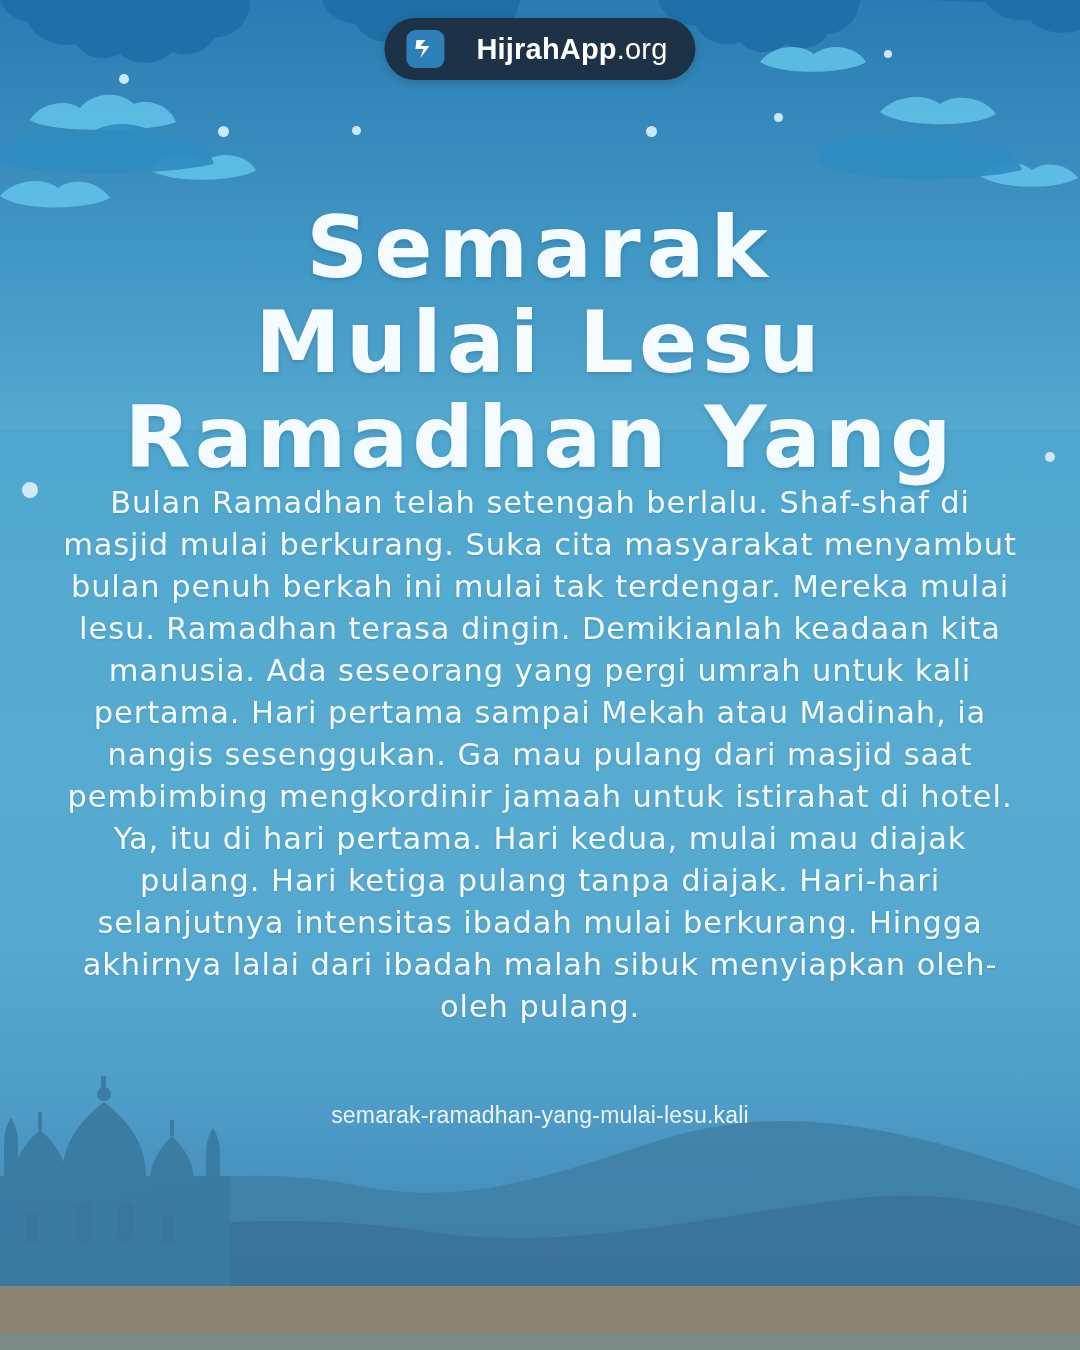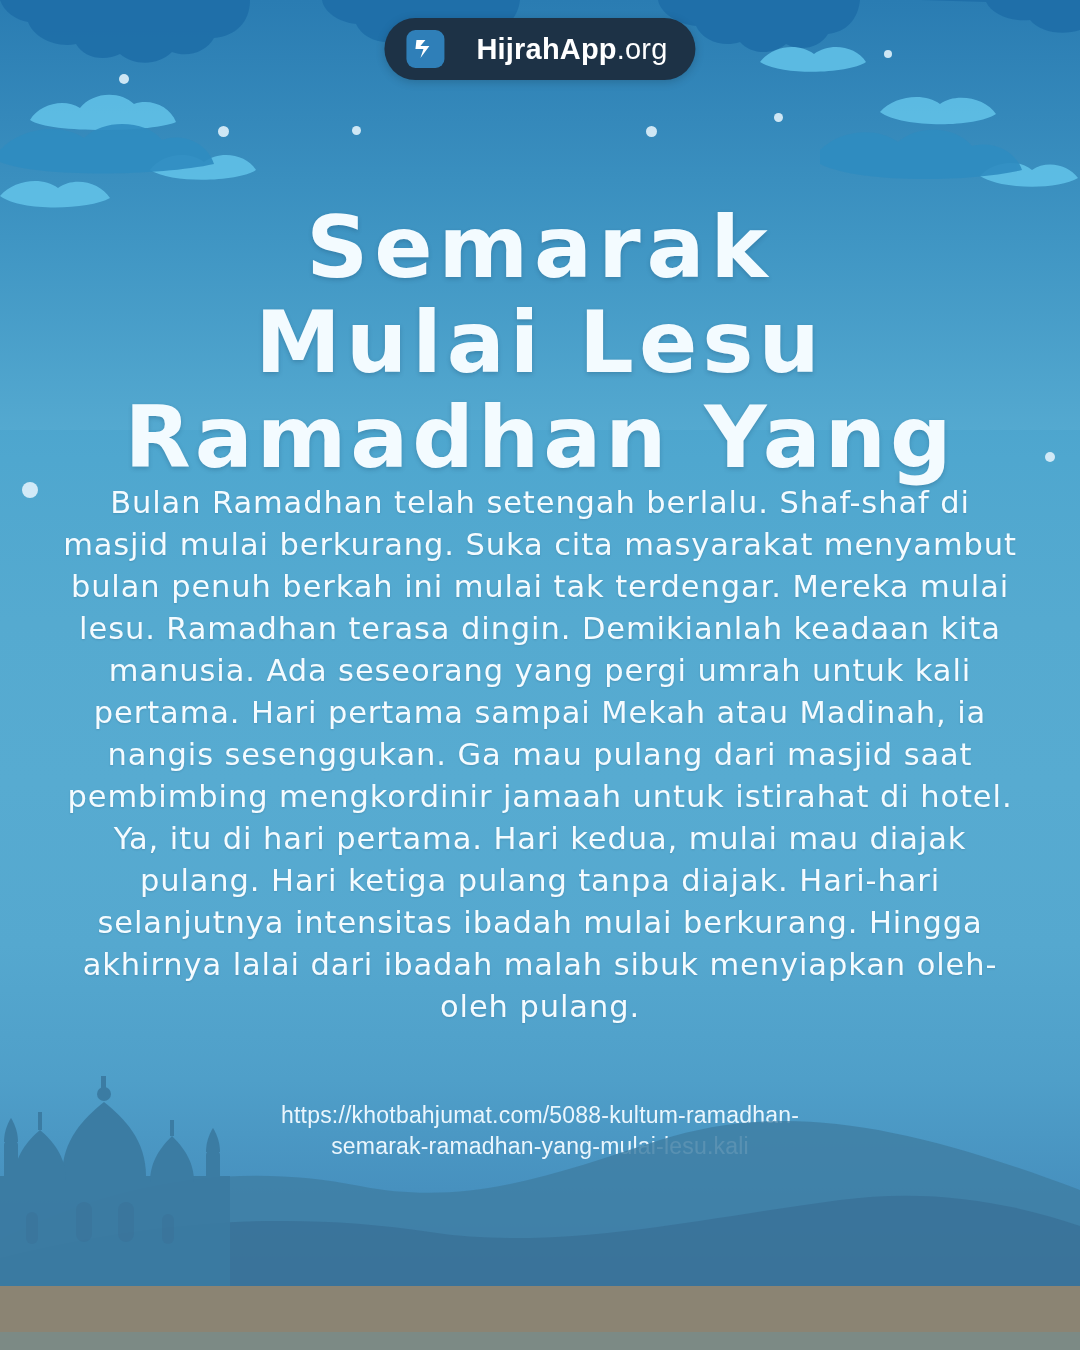--- a/index.html
+++ b/index.html
@@ -198,21 +198,20 @@
 
   <div class="headline">
     <span class="ln ln1">Semarak</span>
     <span class="ln ln3">Mulai Lesu</span>
     <span class="ln ln2">Ramadhan Yang</span>
   </div>
 
   <div class="body-copy">Bulan Ramadhan telah setengah berlalu. Shaf-shaf di masjid mulai berkurang. Suka cita masyarakat menyambut bulan penuh berkah ini mulai tak terdengar. Mereka mulai lesu. Ramadhan terasa dingin. Demikianlah keadaan kita manusia. Ada seseorang yang pergi umrah untuk kali pertama. Hari pertama sampai Mekah atau Madinah, ia nangis sesenggukan. Ga mau pulang dari masjid saat pembimbing mengkordinir jamaah untuk istirahat di hotel. Ya, itu di hari pertama. Hari kedua, mulai mau diajak pulang. Hari ketiga pulang tanpa diajak. Hari-hari selanjutnya intensitas ibadah mulai berkurang. Hingga akhirnya lalai dari ibadah malah sibuk menyiapkan oleh-oleh pulang.</div>
 
   <div class="source-url">
-    <div>https://khotbahjumat.com/5088-kultum-ramadhan-</div>
     <div>semarak-ramadhan-yang-mulai-lesu.kali</div>
   </div>
 
   <div class="landscape">
     <svg width="1080" height="360" viewBox="0 0 1080 360" xmlns="http://www.w3.org/2000/svg">
 
       <path d="M0,250 C120,190 240,172 360,196 C470,218 560,182 660,150 C780,112 900,132 1080,200 L1080,300 L0,300 Z" fill="#3f7fa4" opacity="0.85"></path>
       <path d="M0,268 C160,228 300,222 430,242 C560,262 700,228 840,210 C930,198 1010,212 1080,236 L1080,300 L0,300 Z" fill="#3a7299" opacity="0.9"></path>
 
       <g fill="#3b7ba2" opacity="0.95">

